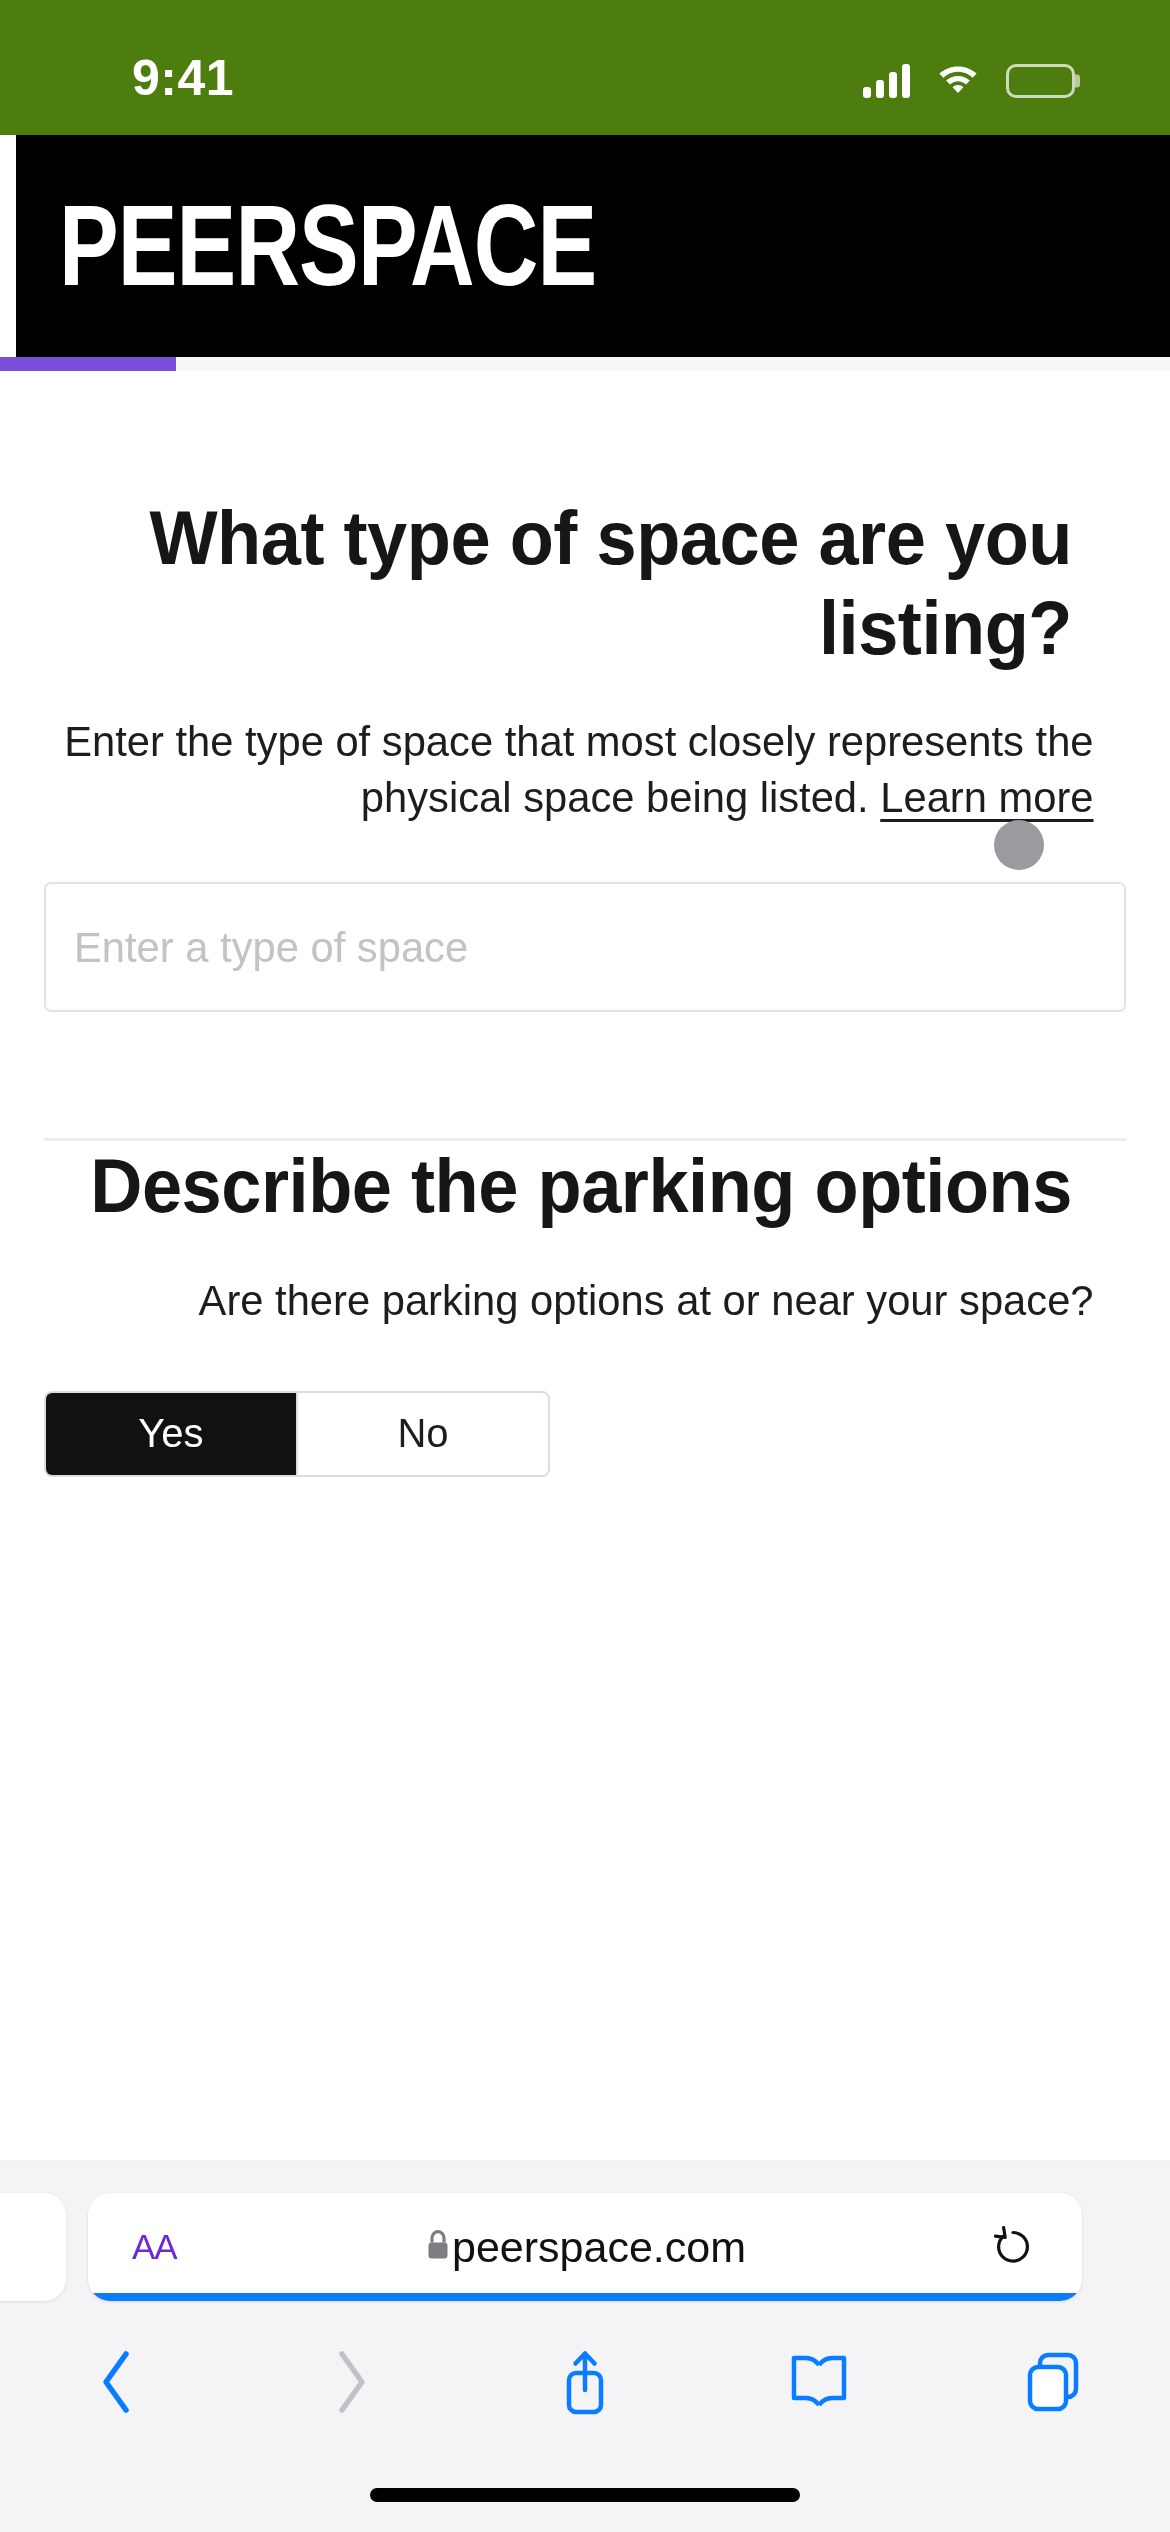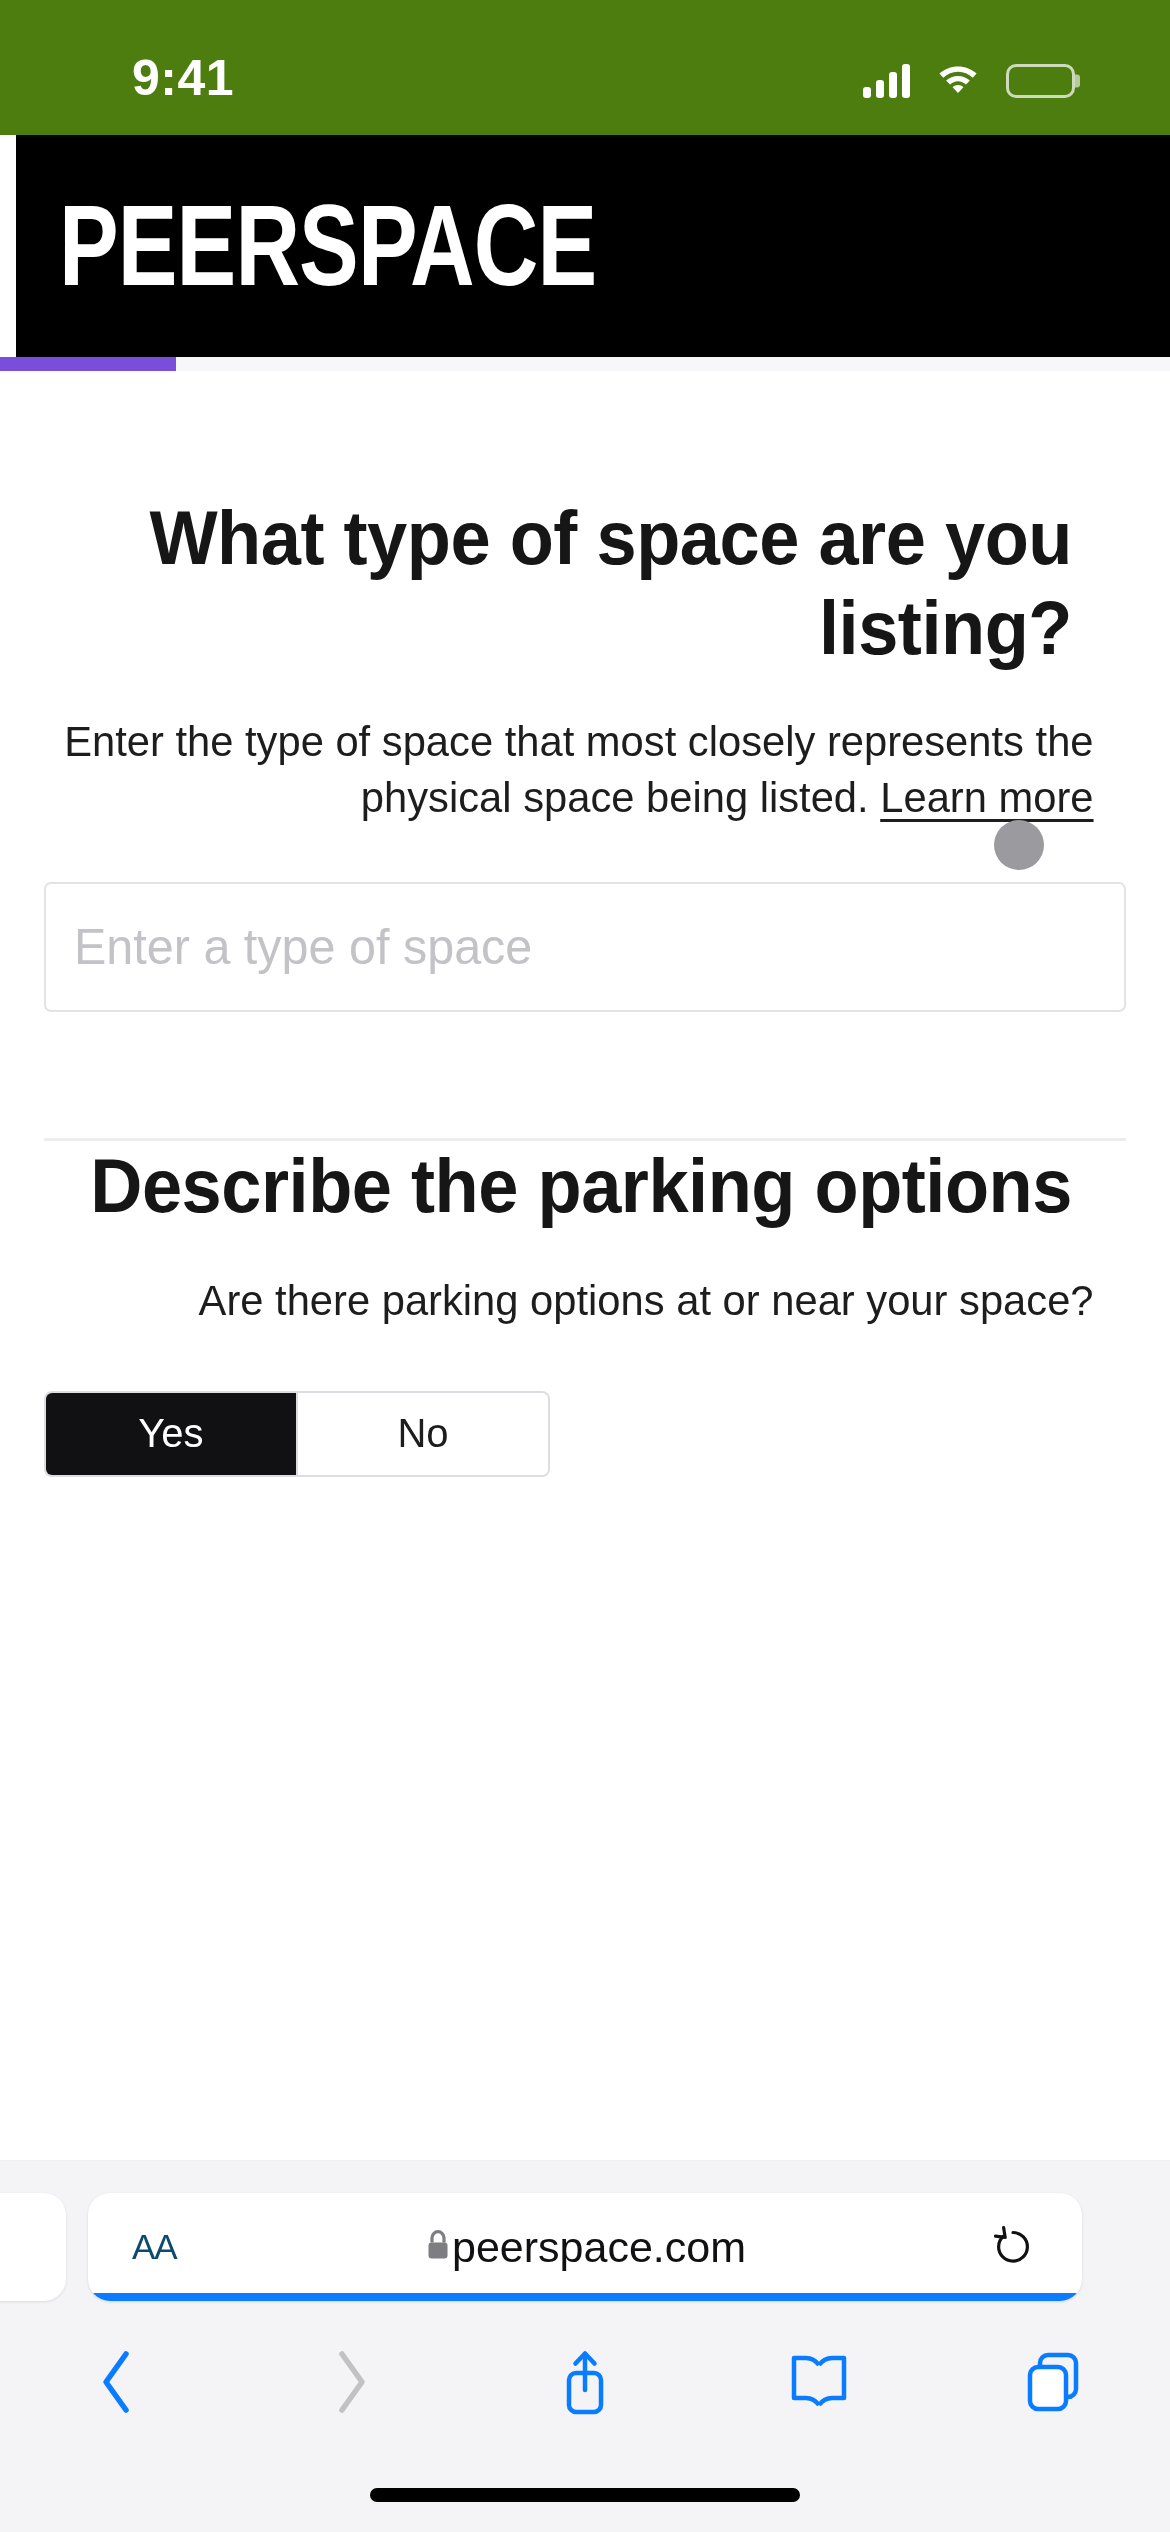--- a/index.html
+++ b/index.html
@@ -158,21 +158,21 @@
     width:50px; height:50px;
     border-radius:50%;
     background:#9b9b9f;
   }
   .text-input {
     width:100%;
     height:130px;
     border:2px solid #e3e3e7;
     border-radius:7px;
     background:#ffffff;
-    font-size:50px;
+    font-size:43px;
     color:#b9b9be;
     padding:0 28px;
     font-family:"Liberation Sans Narrow","Liberation Sans", sans-serif;
     outline:none;
     display:flex;
     align-items:center;
   }
   .text-input .ph { color:#c2c2c7; transform:scaleX(0.97); transform-origin:left center; }
 
   hr.divider {
@@ -230,21 +230,21 @@
     border-radius:22px;
     box-shadow:0 1px 3px rgba(0,0,0,0.12);
     display:flex;
     align-items:center;
     overflow:hidden;
   }
   #aa-button {
     position:absolute;
     left:44px; top:50%;
     transform:translateY(-50%);
-    color:#0c4a6e;
+    color:#6d28d9;
     font-size:35px;
     letter-spacing:-1px;
     font-family:"Liberation Sans", sans-serif;
   }
   #url-center {
     position:absolute;
     left:0; right:0; top:50%;
     transform:translateY(-50%);
     display:flex;
     align-items:center;

